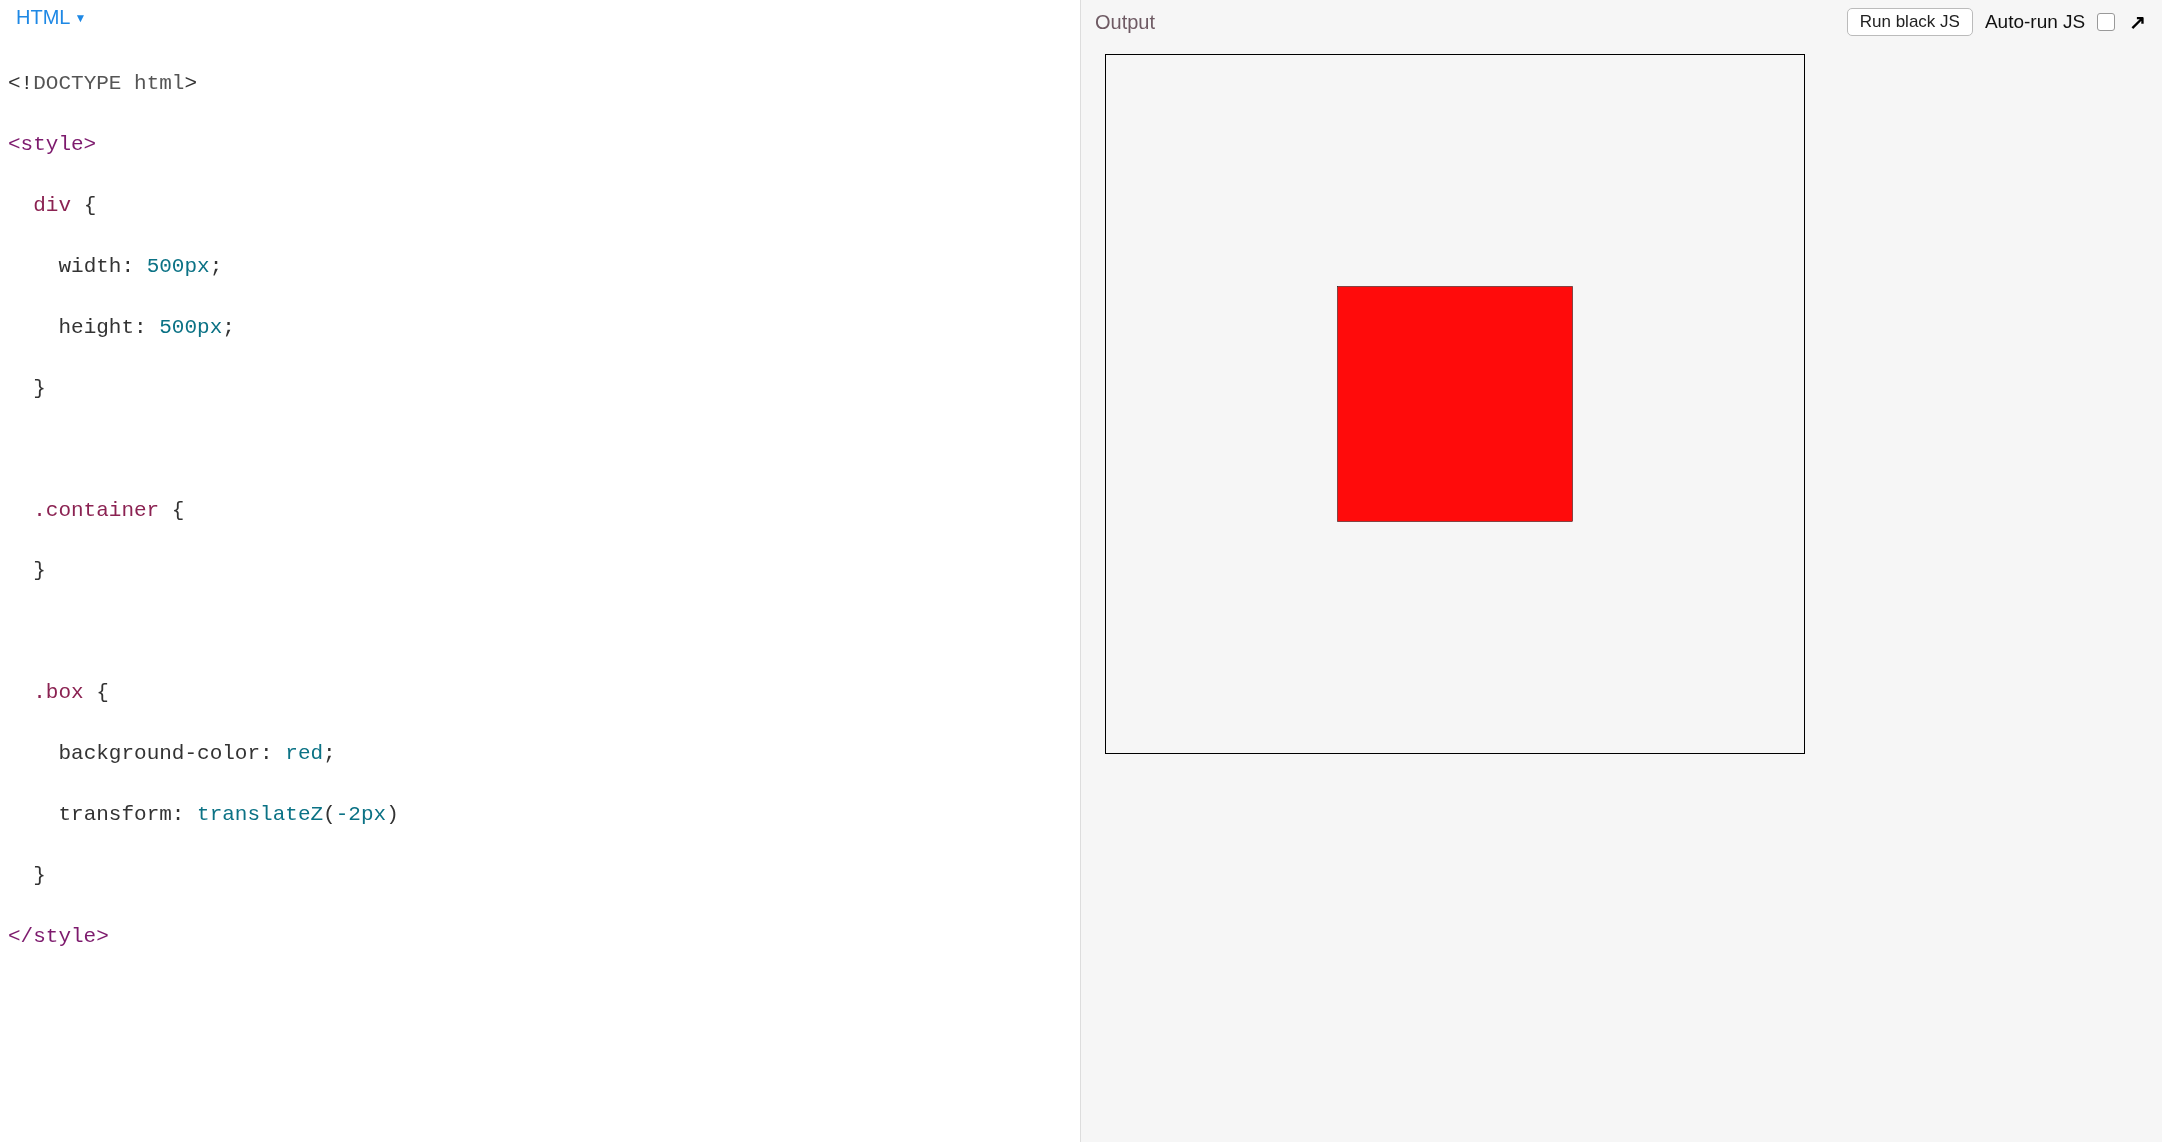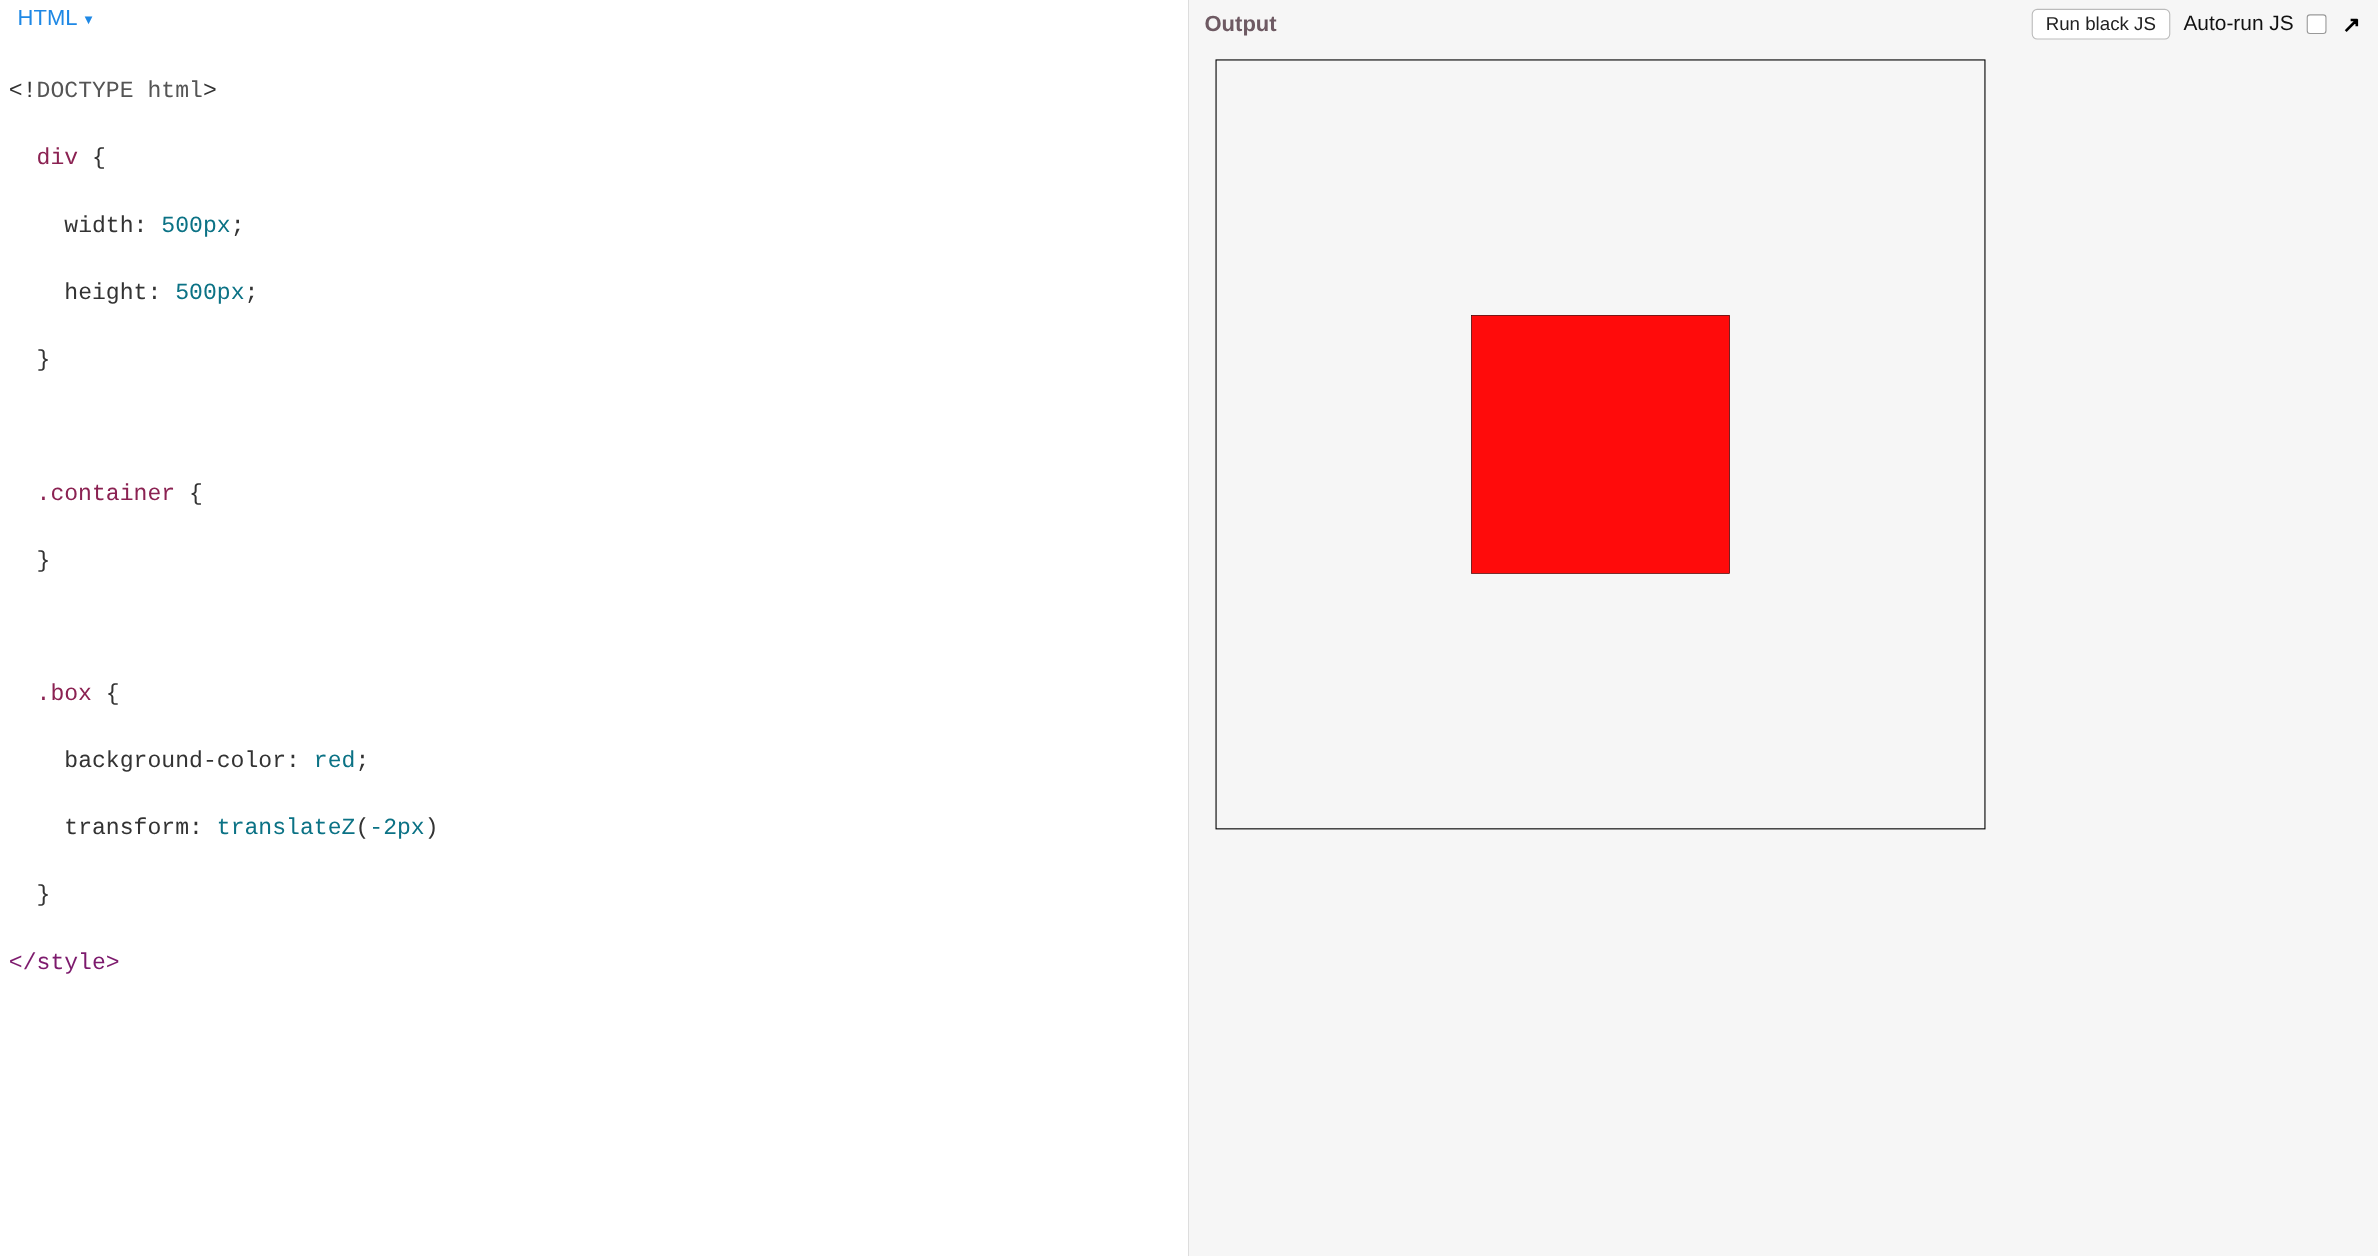--- a/index.html
+++ b/index.html
@@ -56,21 +56,21 @@
     flex-direction: column;
   }
   .right-header {
     display: flex;
     align-items: center;
     padding: 8px 14px 10px 14px;
     gap: 12px;
   }
   .output-label {
     color: #6e5a63;
-    font-weight: 700;
+    font-weight: 400;
     font-size: 20px;
   }
   .spacer { flex: 1; }
   .run-btn {
     background: #fff;
     border: 1px solid #bbb;
     border-radius: 5px;
     padding: 3px 12px;
     font-size: 17px;
     color: #222;
@@ -126,20 +126,21 @@
 </head>
 <body>
 
 <div class="left-pane">
   <div class="left-header">
     <span class="lang-label">HTML</span>
     <span class="dropdown-caret">▼</span>
   </div>
   <div class="code-editor">
 <span class="code-line"><span class="tok-punct">&lt;!</span><span class="tok-doctype">DOCTYPE html</span><span class="tok-punct">&gt;</span></span>
+<span class="code-line"><span class="tok-tag">&lt;style&gt;</span></span>
 <span class="code-line"><span class="tok-sel">  div</span> <span class="tok-punct">{</span></span>
 <span class="code-line">    <span class="tok-prop">width</span><span class="tok-punct">:</span> <span class="tok-num">500px</span><span class="tok-punct">;</span></span>
 <span class="code-line">    <span class="tok-prop">height</span><span class="tok-punct">:</span> <span class="tok-num">500px</span><span class="tok-punct">;</span></span>
 <span class="code-line">  <span class="tok-punct">}</span></span>
 <span class="code-line"> </span>
 <span class="code-line"><span class="tok-sel">  .container</span> <span class="tok-punct">{</span></span>
 <span class="code-line">  <span class="tok-punct">}</span></span>
 <span class="code-line"> </span>
 <span class="code-line"><span class="tok-sel">  .box</span> <span class="tok-punct">{</span></span>
 <span class="code-line">    <span class="tok-prop">background-color</span><span class="tok-punct">:</span> <span class="tok-val-kw">red</span><span class="tok-punct">;</span></span>

